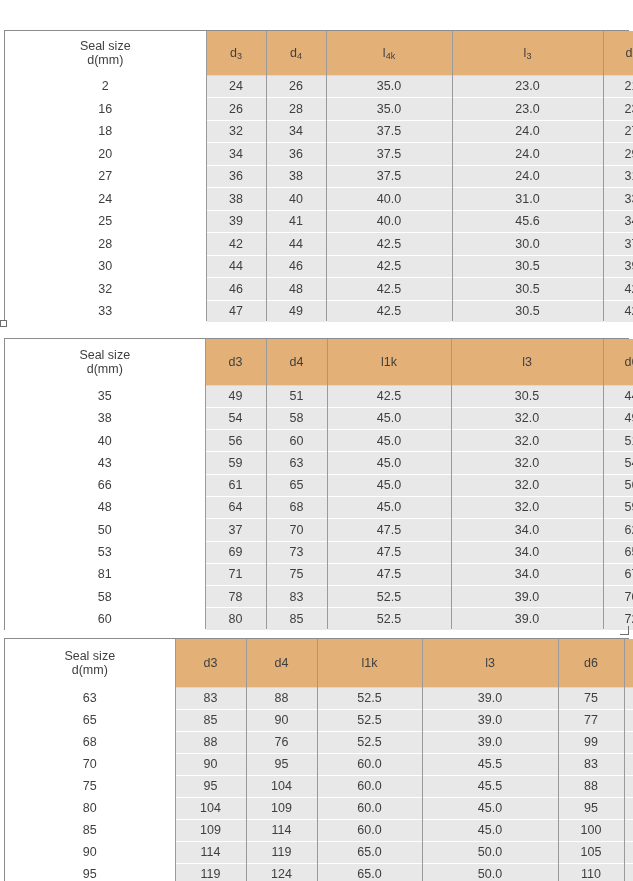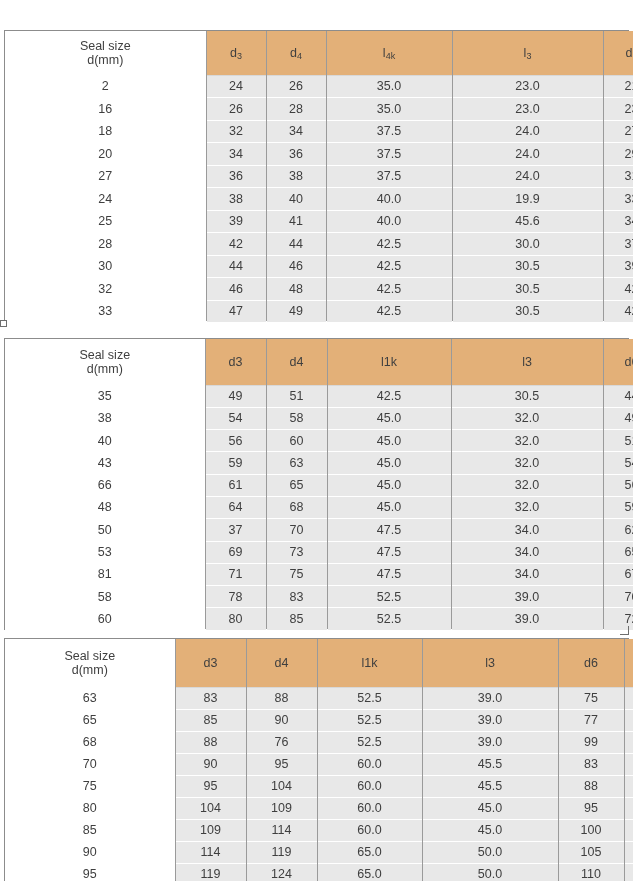--- a/index.html
+++ b/index.html
@@ -171,21 +171,21 @@
             <td class="val">38</td>
             <td class="val">37.5</td>
             <td class="val">24.0</td>
             <td class="val">31</td>
           </tr>
           <tr style="height:22.5px">
             <td class="seal">24</td>
             <td class="val">38</td>
             <td class="val">40</td>
             <td class="val">40.0</td>
-            <td class="val">19.9</td>
+            <td class="val">31.0</td>
             <td class="val">33</td>
           </tr>
           <tr style="height:22.5px">
             <td class="seal">25</td>
             <td class="val">39</td>
             <td class="val">41</td>
             <td class="val">40.0</td>
             <td class="val">45.6</td>
             <td class="val">34</td>
           </tr>

